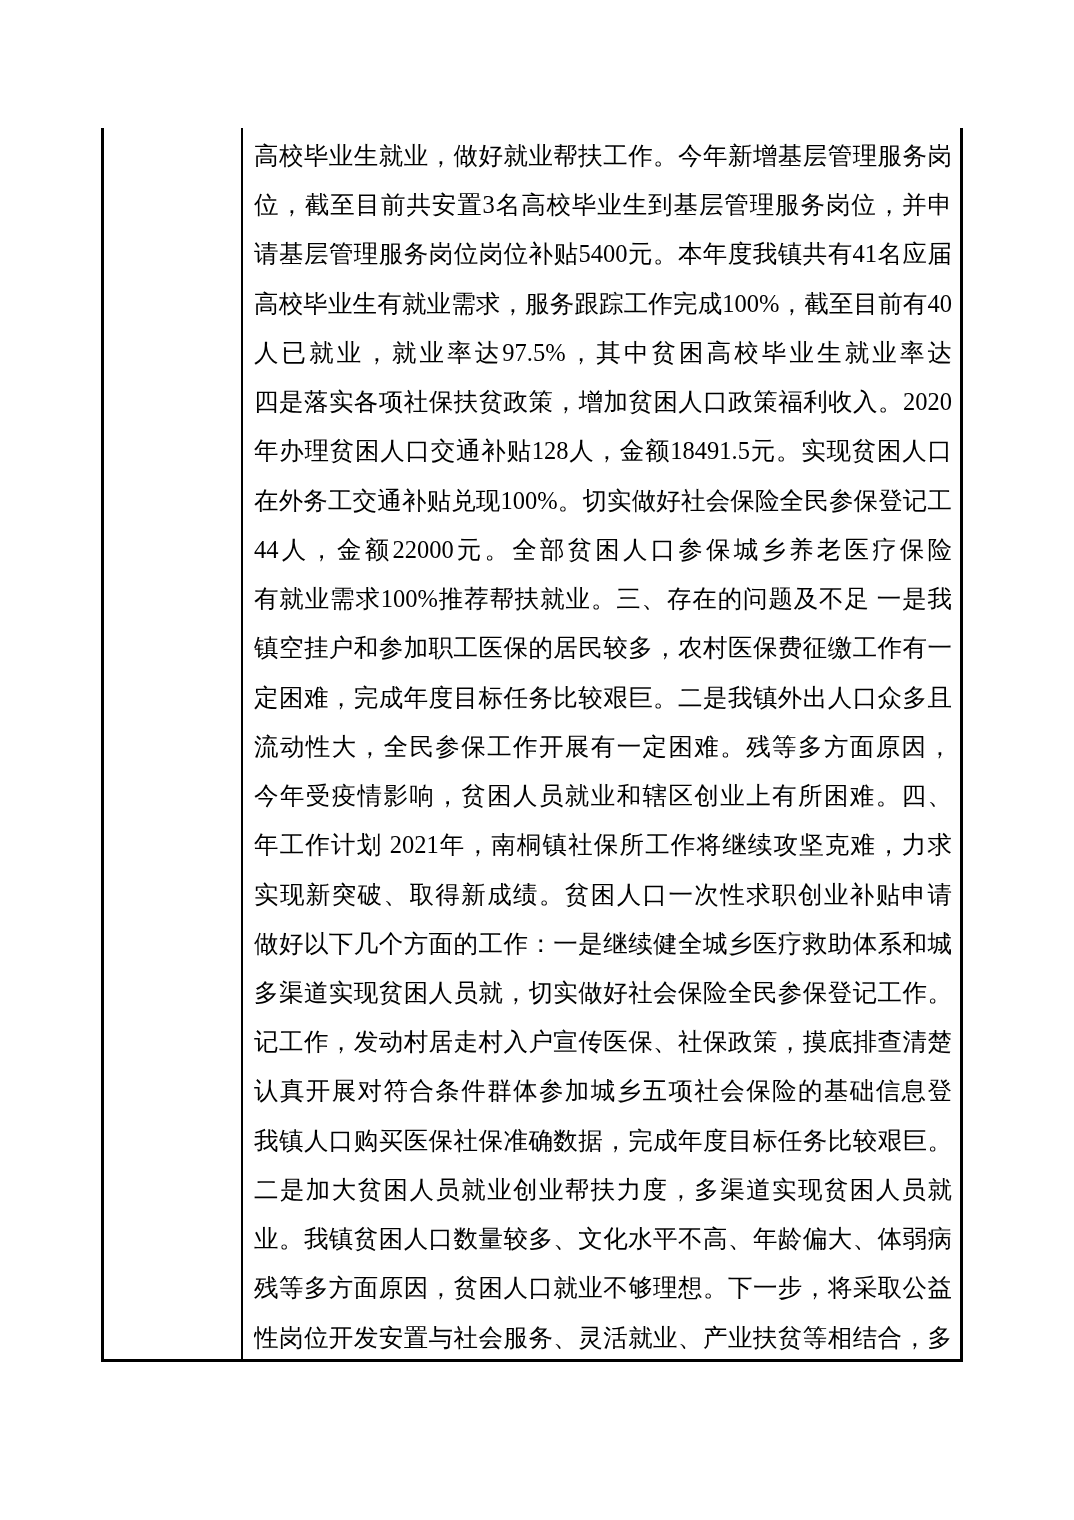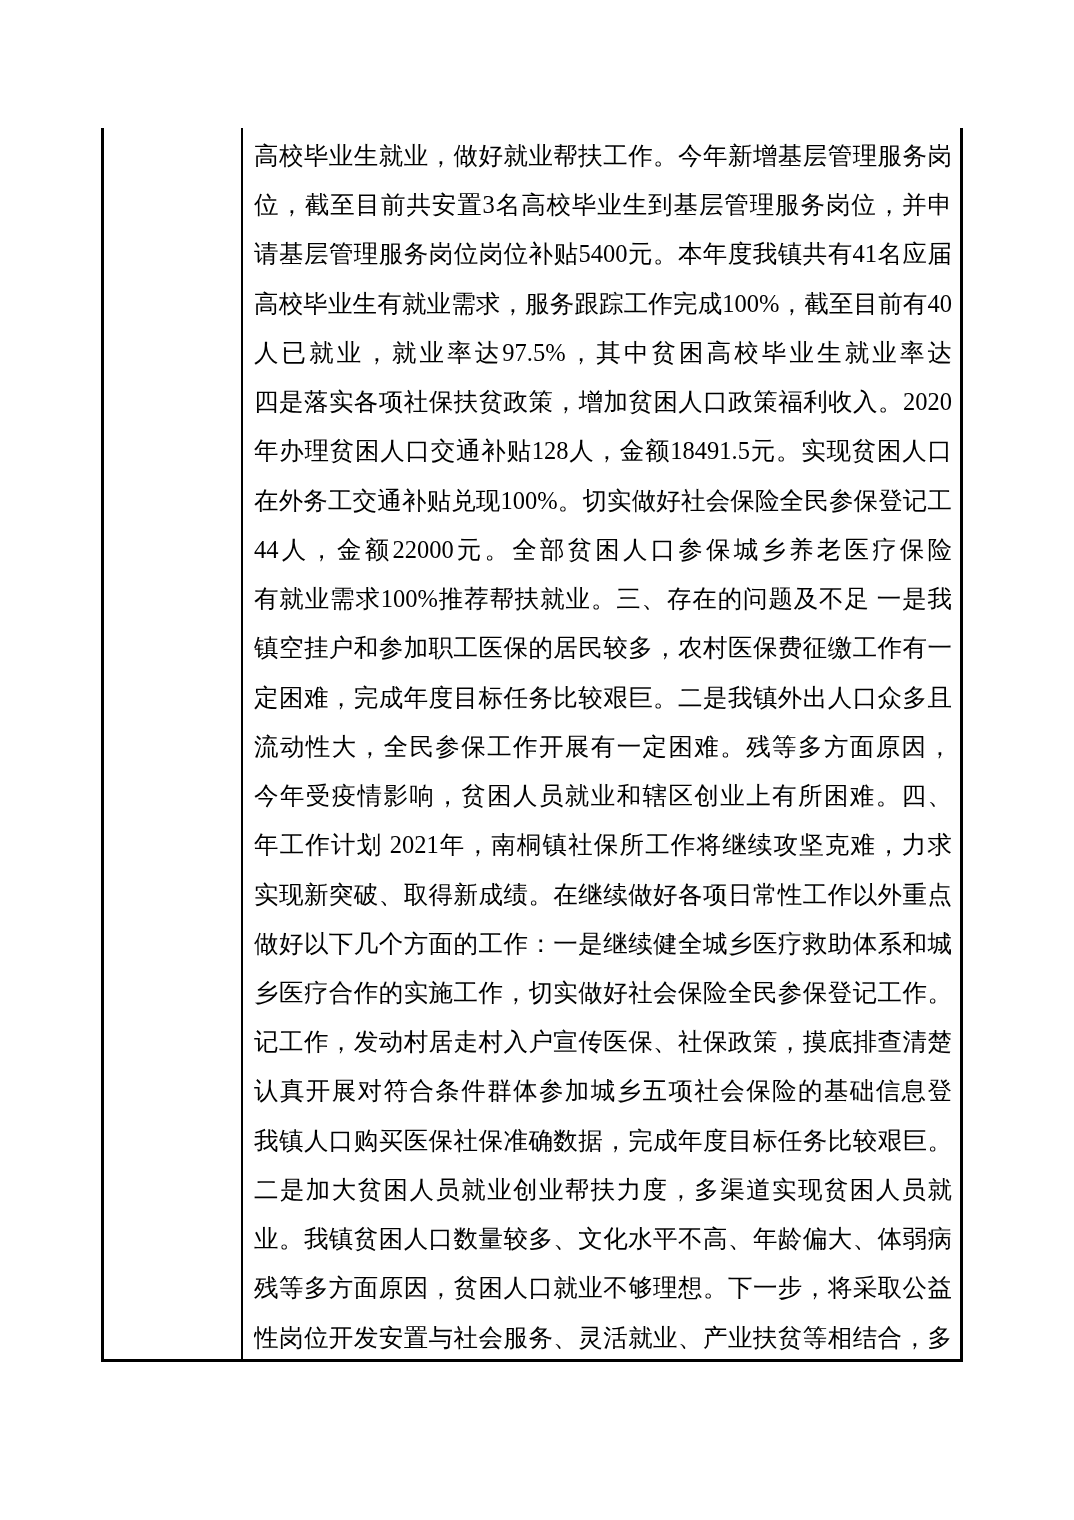--- a/index.html
+++ b/index.html
@@ -70,23 +70,23 @@
         <div class="text-line">四是落实各项社保扶贫政策，增加贫困人口政策福利收入。2020</div>
         <div class="text-line">年办理贫困人口交通补贴128人，金额18491.5元。实现贫困人口</div>
         <div class="text-line">在外务工交通补贴兑现100%。切实做好社会保险全民参保登记工作</div>
         <div class="text-line">44人，金额22000元。全部贫困人口参保城乡养老医疗保险100%，</div>
         <div class="text-line">有就业需求100%推荐帮扶就业。三、存在的问题及不足 一是我</div>
         <div class="text-line">镇空挂户和参加职工医保的居民较多，农村医保费征缴工作有一</div>
         <div class="text-line">定困难，完成年度目标任务比较艰巨。二是我镇外出人口众多且</div>
         <div class="text-line">流动性大，全民参保工作开展有一定困难。残等多方面原因，</div>
         <div class="text-line">今年受疫情影响，贫困人员就业和辖区创业上有所困难。四、2021</div>
         <div class="text-line">年工作计划 2021年，南桐镇社保所工作将继续攻坚克难，力求</div>
-        <div class="text-line">实现新突破、取得新成绩。在继续做好各项日常性工作以外重点</div>
+        <div class="text-line">实现新突破、取得新成绩。贫困人口一次性求职创业补贴申请</div>
         <div class="text-line">做好以下几个方面的工作：一是继续健全城乡医疗救助体系和城</div>
-        <div class="text-line">乡医疗合作的实施工作，切实做好社会保险全民参保登记工作。</div>
+        <div class="text-line">多渠道实现贫困人员就，切实做好社会保险全民参保登记工作。</div>
         <div class="text-line">记工作，发动村居走村入户宣传医保、社保政策，摸底排查清楚</div>
         <div class="text-line">认真开展对符合条件群体参加城乡五项社会保险的基础信息登</div>
         <div class="text-line">我镇人口购买医保社保准确数据，完成年度目标任务比较艰巨。</div>
         <div class="text-line">二是加大贫困人员就业创业帮扶力度，多渠道实现贫困人员就</div>
         <div class="text-line">业。我镇贫困人口数量较多、文化水平不高、年龄偏大、体弱病</div>
         <div class="text-line">残等多方面原因，贫困人口就业不够理想。下一步，将采取公益</div>
         <div class="text-line">性岗位开发安置与社会服务、灵活就业、产业扶贫等相结合，多</div>
       </div>
   </div>
 </div>

